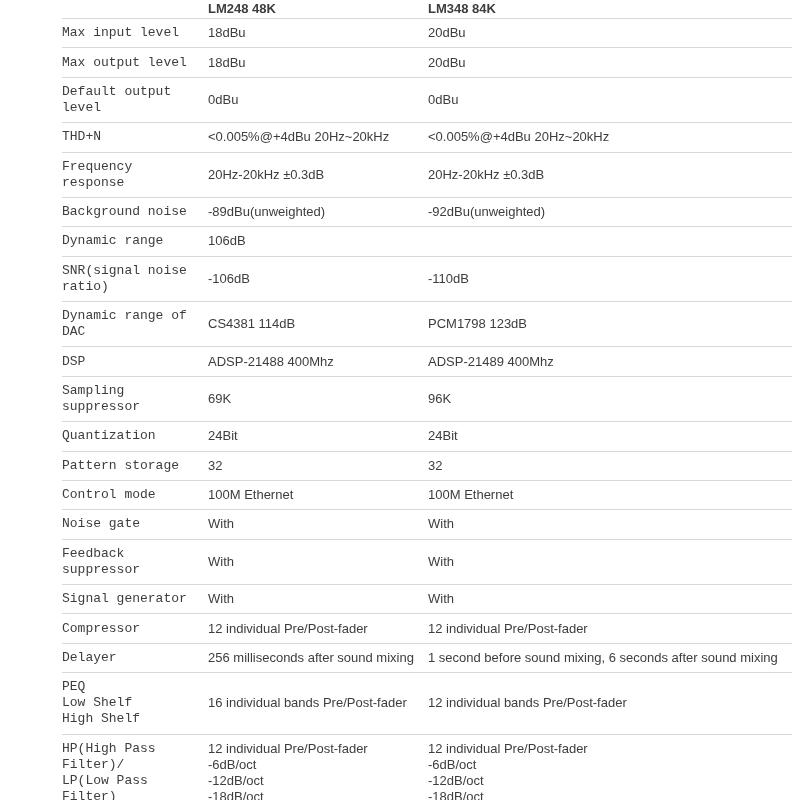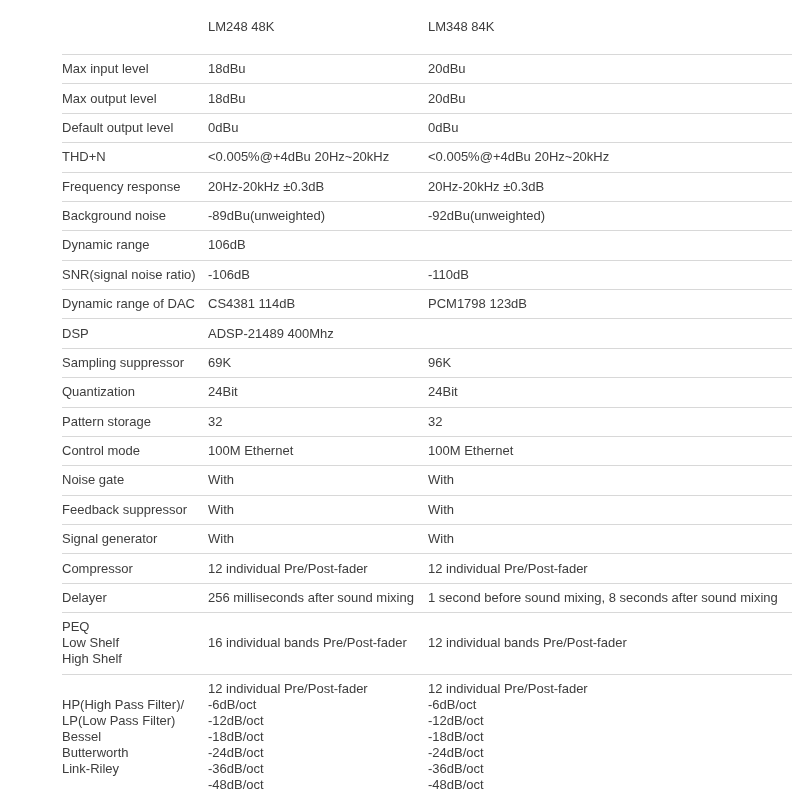--- a/index.html
+++ b/index.html
@@ -17,34 +17,36 @@
     color: #3d3d3d;
     font-size: 13px;
     line-height: 16px;
   }
   .trow {
     display: flex;
     align-items: center;
     padding: 6.2px 0;
   }
   .trow.header {
-    padding: 19px 0;
+    padding: 1px 0;
     border-top: none;
+    font-weight: bold;
   }
   .trow.data {
     border-top: 1px solid #d8d8d8;
   }
   .cell {
     white-space: pre-line;
   }
   .c-label {
     width: 146px;
     flex: 0 0 146px;
     padding-right: 8px;
     box-sizing: border-box;
+    font-family: Liberation Mono, monospace;
   }
   .c-v1 {
     width: 220px;
     flex: 0 0 220px;
     padding-right: 8px;
     box-sizing: border-box;
   }
   .c-v2 {
     flex: 1 1 auto;
     padding-right: 4px;
@@ -110,20 +112,21 @@
 
 
   <div class="trow data">
     <div class="cell c-label">Dynamic range of DAC</div>
     <div class="cell c-v1">CS4381 114dB</div>
     <div class="cell c-v2">PCM1798 123dB</div>
   </div>
 
   <div class="trow data">
     <div class="cell c-label">DSP</div>
+    <div class="cell c-v1">ADSP-21488 400Mhz</div>
     <div class="cell c-v2">ADSP-21489 400Mhz</div>
   </div>
 
   <div class="trow data">
     <div class="cell c-label">Sampling suppressor</div>
     <div class="cell c-v1">69K</div>
     <div class="cell c-v2">96K</div>
   </div>
 
   <div class="trow data">
@@ -164,21 +167,21 @@
 
   <div class="trow data">
     <div class="cell c-label">Compressor</div>
     <div class="cell c-v1">12 individual Pre/Post-fader</div>
     <div class="cell c-v2">12 individual Pre/Post-fader</div>
   </div>
 
   <div class="trow data">
     <div class="cell c-label">Delayer</div>
     <div class="cell c-v1">256 milliseconds after sound mixing</div>
-    <div class="cell c-v2">1 second before sound mixing, 8 seconds after sound mixing</div>
+    <div class="cell c-v2">1 second before sound mixing, 6 seconds after sound mixing</div>
   </div>
 
   <div class="trow data">
     <div class="cell c-label">PEQ
 Low Shelf
 High Shelf</div>
     <div class="cell c-v1">16 individual bands Pre/Post-fader</div>
     <div class="cell c-v2">12 individual bands Pre/Post-fader</div>
   </div>
 

